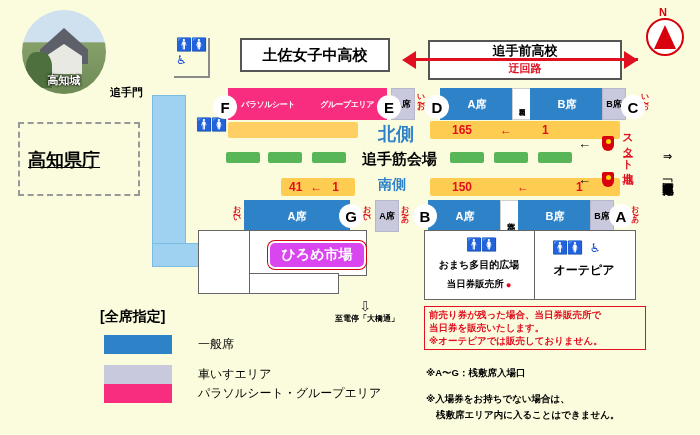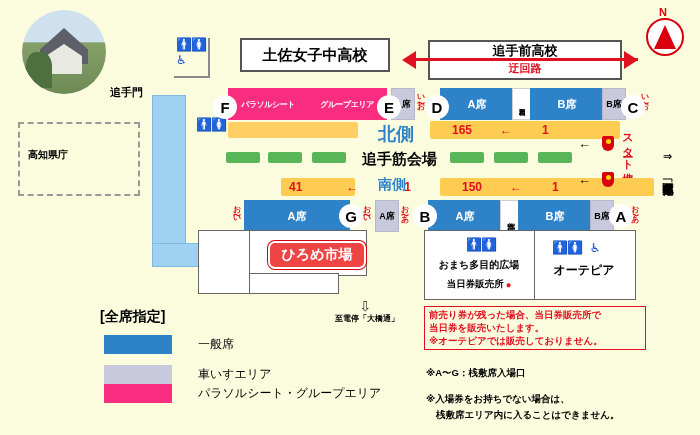--- a/index.html
+++ b/index.html
@@ -53,21 +53,21 @@
   
   .bldg{background:#fff;border:1px solid #666;}
 
   .dashbox{border:2px dashed #999;background:transparent;}
 
   .label-blk{color:#000;font-weight:bold;}
   .label-blue{color:#2e82c8;font-weight:bold;}
   .label-red{color:#e01020;font-weight:bold;}
 
   
-  .hirome{background:#ef4444;color:#fff;font-weight:bold;font-size:14px;
+  .hirome{background:#d946ef;color:#fff;font-weight:bold;font-size:14px;
     border-radius:7px;border:2px solid #fff;
     box-shadow:0 0 0 1px #d8000c;}
 
   
   .lg-sw{width:68px;height:19px;}
   .lg-txt{font-size:12px;color:#000;}
 
   
   .notebox{border:1.5px solid #e01020;background:#fbfbdd;
     color:#e01020;font-weight:bold;font-size:9.5px;line-height:1.35;
@@ -98,31 +98,32 @@
 </style>
 </head>
 <body>
 
 <div class="abs castle" style="left:22px;top:10px;">
   <div class="abs" style="left:18px;top:18px;width:48px;height:36px;
        background:#5d6068;clip-path:polygon(0 60%,50% 0,100% 60%,100% 100%,0 100%);"></div>
   <div class="abs" style="left:24px;top:34px;width:36px;height:30px;background:#e9e9e4;
        clip-path:polygon(0 40%,50% 0,100% 40%,100% 100%,0 100%);"></div>
   <div class="abs" style="left:4px;top:42px;width:26px;height:36px;background:#4e6f3e;border-radius:40% 40% 0 0;"></div>
+  <div class="castle-label">高知城</div>
 </div>
 
 <div class="abs label-blk" style="left:110px;top:85px;font-size:11px;">追手門</div>
 
 <div class="abs" style="left:174px;top:38px;width:34px;height:38px;border-right:2px solid #8a8a8a;border-bottom:2px solid #8a8a8a;">
   <div class="wc" style="padding-left:2px;"><span class="m">🚹</span><span class="f">🚺</span></div>
   <div class="wheel" style="padding-left:2px;margin-top:2px;">♿</div>
 </div>
 
 <div class="abs dashbox" style="left:18px;top:122px;width:118px;height:70px;"></div>
-<div class="abs label-blk" style="left:28px;top:148px;font-size:10px;">高知県庁</div>
+<div class="abs label-blk" style="left:28px;top:148px;font-size:18px;text-decoration:underline;">高知県庁</div>
 
 <div class="abs water" style="left:152px;top:95px;width:32px;height:170px;"></div>
 <div class="abs water" style="left:152px;top:243px;width:108px;height:22px;"></div>
 
 <div class="abs wbox ctr" style="left:240px;top:38px;width:146px;height:30px;font-size:15px;">土佐女子中高校</div>
 
 <div class="abs wbox" style="left:428px;top:40px;width:190px;height:36px;">
   <div class="ctr" style="height:18px;font-size:13px;">追手前高校</div>
   <div class="ctr" style="height:16px;font-size:11px;color:#e01020;">迂回路</div>
 </div>
@@ -190,27 +191,27 @@
 <div class="abs green" style="left:268px;top:152px;width:34px;height:11px;"></div>
 <div class="abs green" style="left:312px;top:152px;width:34px;height:11px;"></div>
 <div class="abs green" style="left:450px;top:152px;width:34px;height:11px;"></div>
 <div class="abs green" style="left:494px;top:152px;width:34px;height:11px;"></div>
 <div class="abs green" style="left:538px;top:152px;width:34px;height:11px;"></div>
 
 <div class="abs label-blk" style="left:362px;top:150px;font-size:15px;">追手筋会場</div>
 
 <div class="abs label-blue" style="left:378px;top:176px;font-size:14px;">南側</div>
 
-<div class="abs ybar" style="left:281px;top:178px;width:74px;height:18px;gap:36px;">
+<div class="abs ybar" style="left:281px;top:178px;width:74px;height:18px;">
   <span style="margin-left:8px;">41</span>
   <span style="margin-left:8px;">←</span>
   <span style="margin-left:10px;">1</span>
 </div>
 
-<div class="abs ybar" style="left:440px;top:178px;width:214px;height:18px;">
+<div class="abs ybar" style="left:430px;top:178px;width:190px;height:18px;gap:17px;">
   <span style="margin-left:22px;">150</span>
   <span style="margin-left:28px;">←</span>
   <span style="margin-left:30px;">1</span>
 </div>
 <div class="abs arrow-blk" style="left:578px;top:172px;">←</div>
 <div class="abs" style="left:602px;top:172px;width:12px;height:15px;background:#d8000c;border-radius:2px 2px 6px 6px;">
   <div style="width:5px;height:5px;background:#ffd400;border-radius:50%;margin:3px auto 0;"></div>
 </div>
 
 <div class="abs rng vert" style="left:232px;top:200px;height:30px;">お〜い</div>

